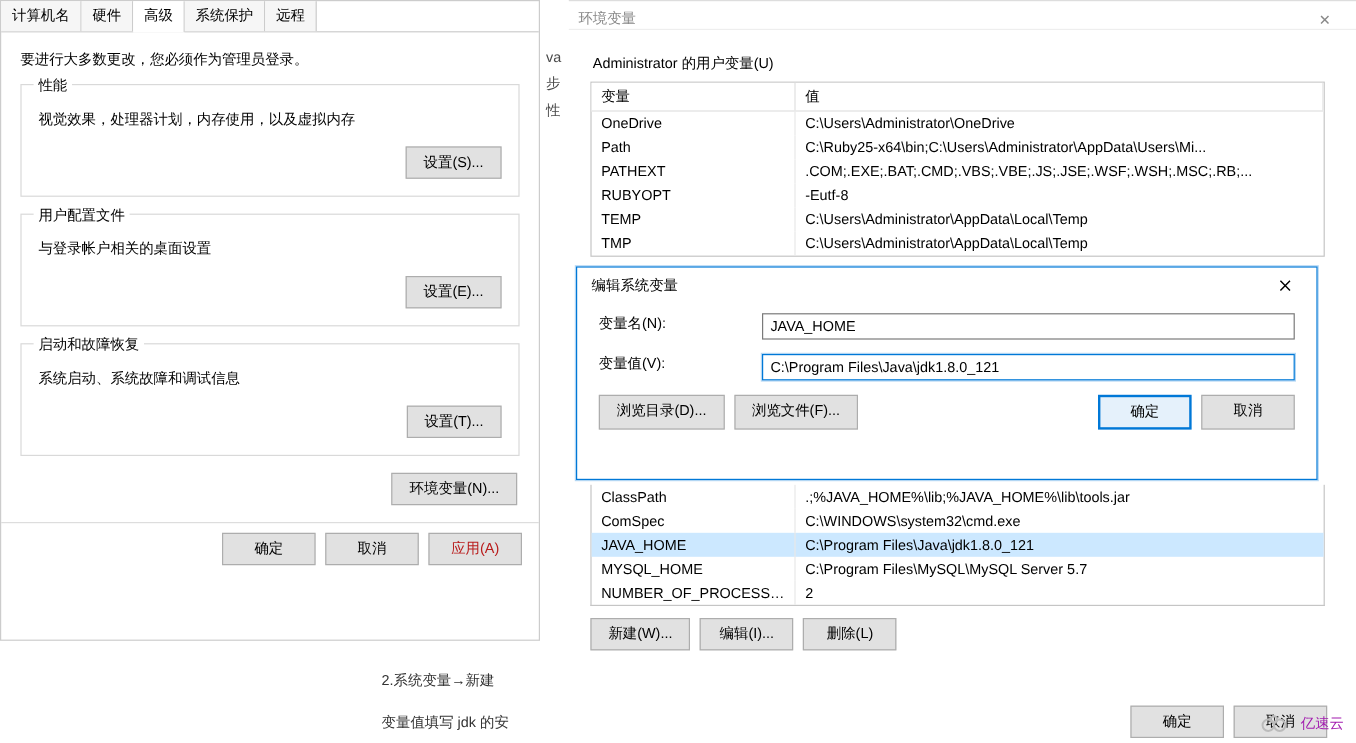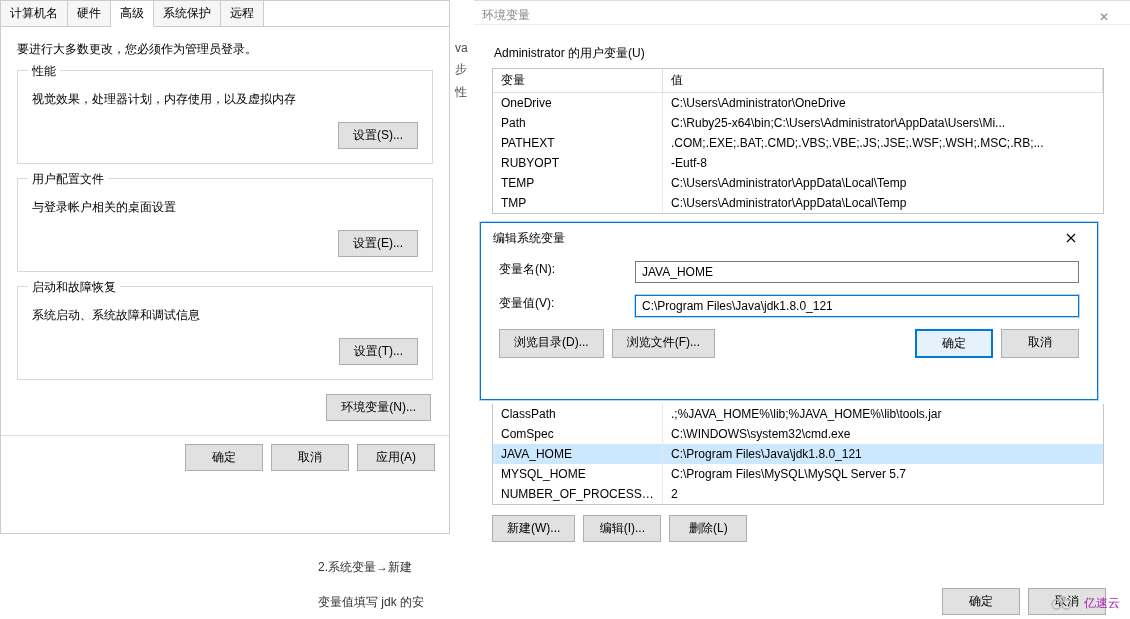--- a/index.html
+++ b/index.html
@@ -15,21 +15,21 @@
   .sysprops-body { padding: 14px 16px; }
   .admin-note { margin: 0 0 12px 0; }
   .groupbox { border: 1px solid #d9d9d9; padding: 10px 14px 14px; margin-bottom: 14px; position: relative; }
   .groupbox legend { position: absolute; top: -8px; left: 10px; background: #fff; padding: 0 4px; }
   .gb-desc { margin: 10px 0 14px; }
   .gb-btnrow { display: flex; justify-content: flex-end; }
   .btn {
     min-width: 78px; padding: 4px 14px; background: #e1e1e1; border: 1px solid #adadad; cursor: pointer; text-align: center;
   }
   .btn.primary { border: 2px solid #0078d7; background:#e5f1fb; }
-  .btn.disabled { color: #000000; }
+  .btn.disabled { color: #b91c1c; }
   .sysprops-btnrow { display:flex; gap:8px; justify-content:flex-end; padding: 8px 14px; border-top:1px solid #ddd; }
   .envvar-btnrow { display:flex; justify-content:flex-end; margin-top:8px; padding-right:2px; }
 
   
   .envvars {
     position:absolute; left:474px; top:0; width:656px; height:619px; background:#fff; border-top:1px solid #ddd;
   }
   .envvars .titlebar { display:flex; justify-content:space-between; align-items:flex-end; height:24px; padding:0 8px; color:#888; border-bottom:1px solid #eee;}
   .envvars .close { width:36px; text-align:center; }
   .envvars-body { padding: 10px 18px 0; }

